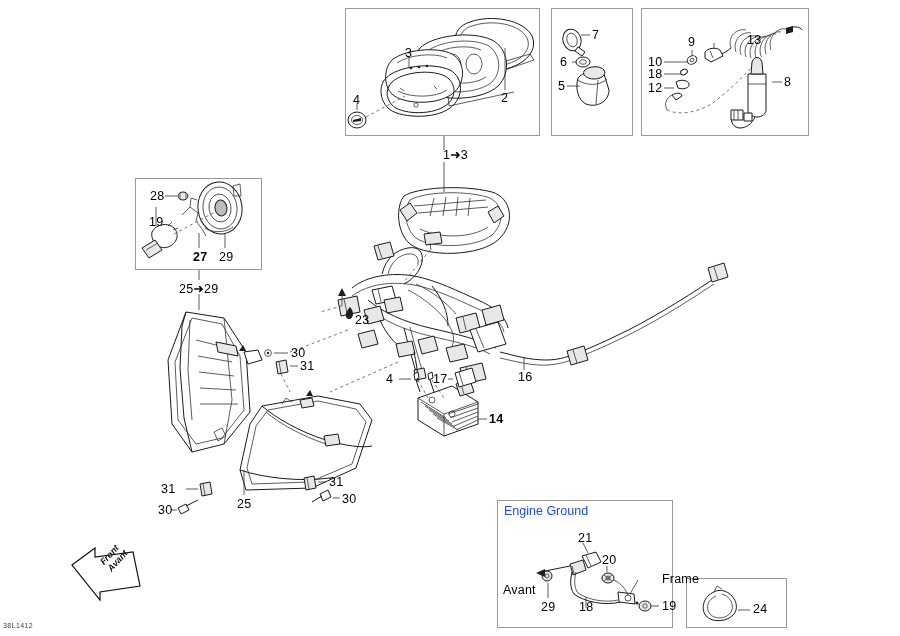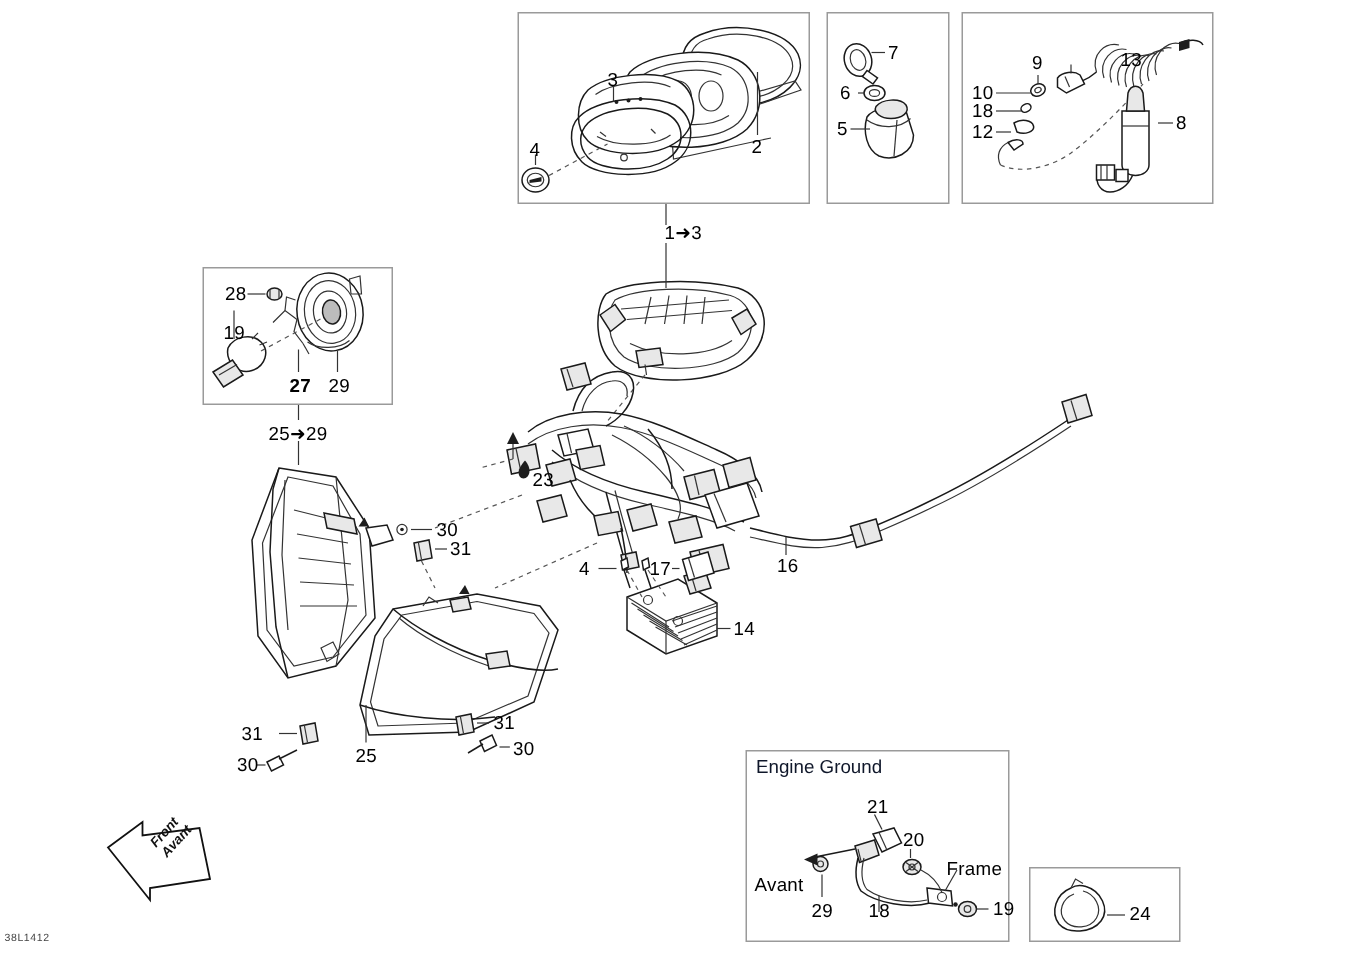--- a/index.html
+++ b/index.html
@@ -1,19 +1,19 @@
 <!DOCTYPE html>
 <html><head>
 <meta charset="utf-8">
 <style>
   html,body{margin:0;padding:0;background:#fff;}
   body{font-family:"Liberation Sans",sans-serif;}
   #page{position:relative;width:900px;height:636px;background:#ffffff;overflow:hidden;}
   .box{position:absolute;border:1px solid #9a9a9a;background:#fff;box-sizing:border-box;}
-  .boxtitle{position:absolute;font-size:12.5px;color:#0f172a;white-space:nowrap;}
+  .boxtitle{position:absolute;font-size:12.5px;color:#1d4ed8;white-space:nowrap;}
   .lbl{position:absolute;font-size:12.5px;color:#000;white-space:nowrap;letter-spacing:.2px;}
   .lbl.b{font-weight:400;}
   .code{position:absolute;left:3px;top:622px;font-size:7px;color:#444;letter-spacing:.4px;font-family:"Liberation Sans",sans-serif;}
   svg{position:absolute;left:0;top:0;width:900px;height:636px;overflow:visible;}
   .ln{stroke:#1a1a1a;stroke-width:1;fill:none;}
   .thin{stroke:#333;stroke-width:.8;fill:none;}
   .dash{stroke:#555;stroke-width:.8;fill:none;stroke-dasharray:3 3;}
   .fillw{fill:#ffffff;stroke:#1a1a1a;stroke-width:1;}
   .fillg{fill:#e8e8e8;stroke:#1a1a1a;stroke-width:1;}
   .filld{fill:#bcbcbc;stroke:#1a1a1a;stroke-width:1;}
@@ -396,34 +396,34 @@
   <div class="lbl" style="left:149px;top:215px;">19</div>
   <div class="lbl" style="left:193px;top:250px;font-weight:bold;">27</div>
   <div class="lbl" style="left:219px;top:250px;">29</div>
 
   <div class="lbl b" style="left:179px;top:281px;">25➜29</div>
 
   <div class="lbl" style="left:355px;top:313px;">23</div>
   <div class="lbl" style="left:518px;top:370px;">16</div>
   <div class="lbl" style="left:386px;top:372px;">4</div>
   <div class="lbl" style="left:433px;top:372px;">17</div>
-  <div class="lbl" style="left:489px;top:412px;">14</div>
+  <div class="lbl" style="left:489px;top:412px;font-weight:bold;">14</div>
 
   <div class="lbl" style="left:291px;top:346px;">30</div>
   <div class="lbl" style="left:300px;top:359px;">31</div>
   <div class="lbl" style="left:161px;top:482px;">31</div>
   <div class="lbl" style="left:158px;top:503px;">30</div>
   <div class="lbl" style="left:237px;top:497px;">25</div>
   <div class="lbl" style="left:329px;top:475px;">31</div>
   <div class="lbl" style="left:342px;top:492px;">30</div>
 
   <div class="lbl" style="left:578px;top:531px;">21</div>
   <div class="lbl" style="left:602px;top:553px;">20</div>
   <div class="lbl" style="left:503px;top:583px;">Avant</div>
-  <div class="lbl" style="left:631px;top:572px;text-align:right;">Frame</div>
+  <div class="lbl" style="left:662px;top:572px;text-align:right;">Frame</div>
   <div class="lbl" style="left:541px;top:600px;">29</div>
   <div class="lbl" style="left:579px;top:600px;">18</div>
   <div class="lbl" style="left:662px;top:599px;">19</div>
 
   <div class="lbl" style="left:753px;top:602px;">24</div>
 
   <div class="fronttxt" style="left:98px;top:560px;">
     <span>Front</span><br>
     <span>Avant</span>
   </div>

